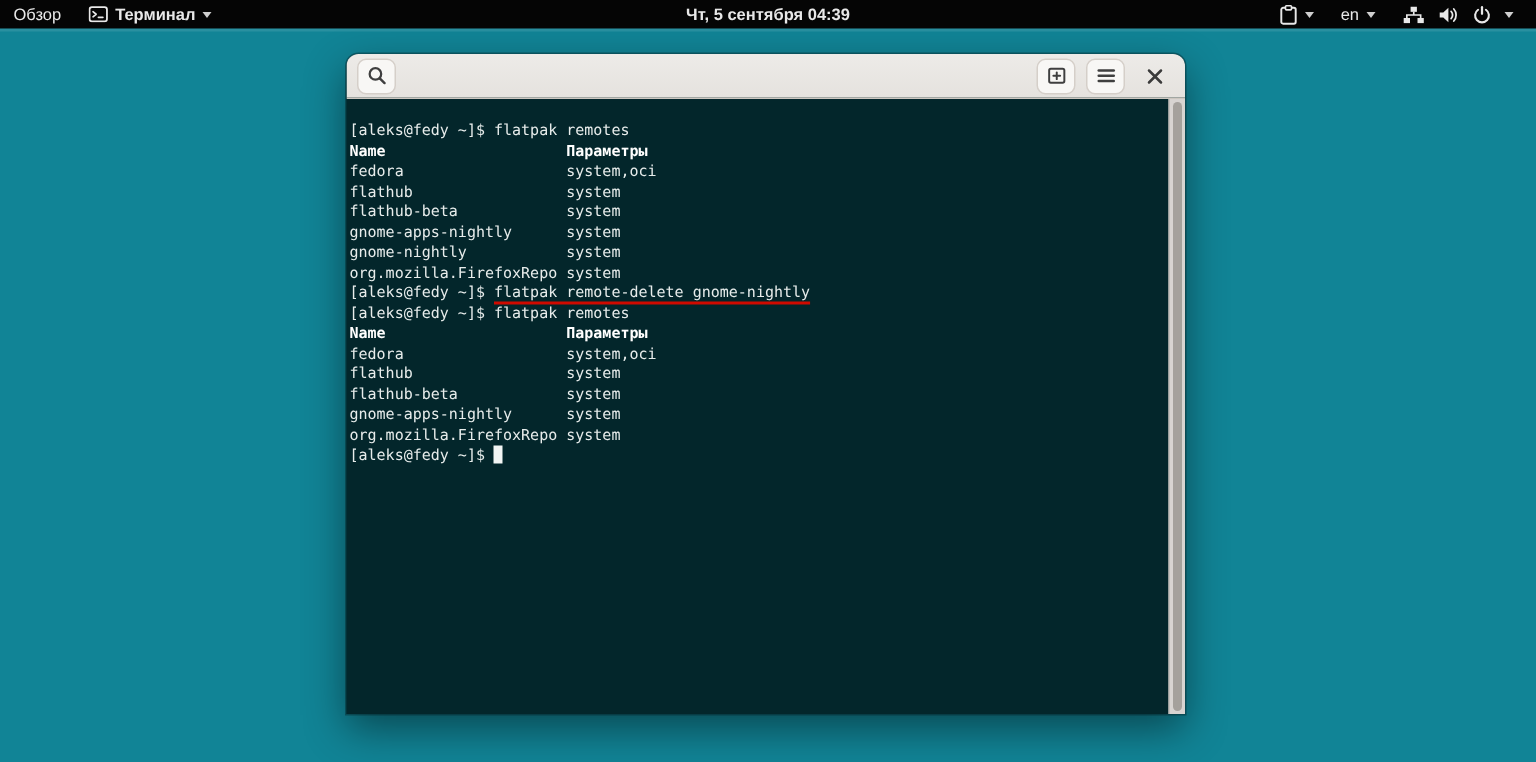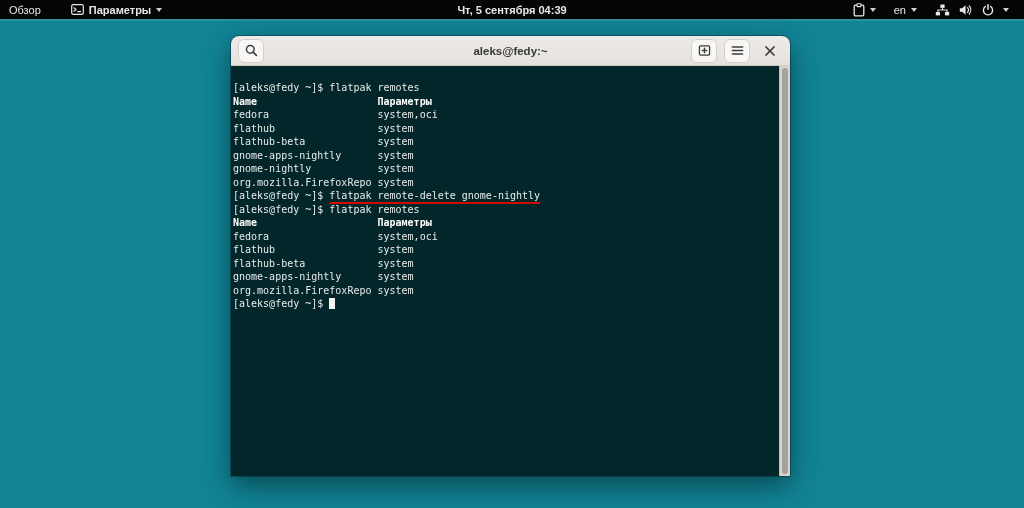--- a/index.html
+++ b/index.html
@@ -21,21 +21,21 @@
   html,body{width:1024px;height:508px;overflow:hidden;}
   body{font-family:"Liberation Sans",sans-serif;background:var(--desktop-bg);position:relative;}
 
   
   .topbar{
     position:absolute;left:0;top:0;width:1024px;height:19px;
     background:var(--topbar-bg);color:var(--topbar-fg);
     display:flex;align-items:center;font-size:11px;z-index:5;
   }
   .topbar::after{content:"";position:absolute;left:0;top:19px;width:100%;height:2px;background:rgba(255,255,255,0.10);}
-  .tb-left{display:flex;align-items:flex-end;height:100%;gap:12px;}
+  .tb-left{display:flex;align-items:flex-end;height:100%;}
   .tb-right{display:flex;align-items:flex-start;height:100%;margin-left:auto;padding-right:6px;}
   .tb-item{display:flex;align-items:center;gap:5px;height:100%;padding:0 9px;cursor:pointer;white-space:nowrap;}
   .tb-center{position:absolute;left:0;right:0;top:0;height:100%;display:flex;justify-content:center;align-items:center;pointer-events:none;}
   .tb-center .tb-item{pointer-events:auto;font-weight:bold;}
   .appmenu{font-weight:bold;}
   .caret{width:0;height:0;border-left:3.5px solid transparent;border-right:3.5px solid transparent;border-top:4px solid #cfcfcf;display:inline-block;}
   .tb-icon{display:inline-flex;align-items:center;}
 
   
   .window{
@@ -97,21 +97,21 @@
       <span>Обзор</span>
     </div>
     <div class="tb-item appmenu">
       <span class="tb-icon">
         <svg width="13" height="11" viewBox="0 0 13 11">
             <rect x="0.7" y="0.7" width="11.6" height="9.6" rx="1.6" fill="none" stroke="#e8e8e8" stroke-width="1.2"></rect>
             <path d="M3 3.8 l2.1 1.7 L3 7.2" fill="none" stroke="#e8e8e8" stroke-width="1.1" stroke-linecap="round" stroke-linejoin="round"></path>
             <line x1="6.6" y1="7.6" x2="9.6" y2="7.6" stroke="#e8e8e8" stroke-width="1.1" stroke-linecap="round"></line>
           </svg>
       </span>
-      <span>Параметры</span>
+      <span>Терминал</span>
       <span class="caret"></span>
     </div>
   </div>
 
   <div class="tb-center">
     <div class="tb-item">
       <span>Чт, 5 сентября  04:39</span>
     </div>
   </div>
 
@@ -159,21 +159,20 @@
 <div class="window">
   <div class="headerbar">
     <div class="hb-btn">
       <span style="display:inline-flex;">
         <svg width="15" height="15" viewBox="0 0 16 16">
             <circle cx="6.7" cy="6.7" r="4.1" fill="none" stroke="#3f3f3f" stroke-width="1.6"></circle>
             <line x1="9.8" y1="9.8" x2="13.2" y2="13.2" stroke="#3f3f3f" stroke-width="1.7" stroke-linecap="round"></line>
           </svg>
       </span>
     </div>
-    <div class="hb-title">aleks@fedy:~</div>
     <div class="hb-right">
       <div class="hb-btn">
         <span style="display:inline-flex;">
           <svg width="15" height="15" viewBox="0 0 16 16">
               <rect x="2.6" y="3" width="10.8" height="10" rx="1.2" fill="none" stroke="#3f3f3f" stroke-width="1.4"></rect>
               <line x1="8" y1="5.6" x2="8" y2="10.4" stroke="#3f3f3f" stroke-width="1.4" stroke-linecap="round"></line>
               <line x1="5.6" y1="8" x2="10.4" y2="8" stroke="#3f3f3f" stroke-width="1.4" stroke-linecap="round"></line>
             </svg>
         </span>
       </div>

